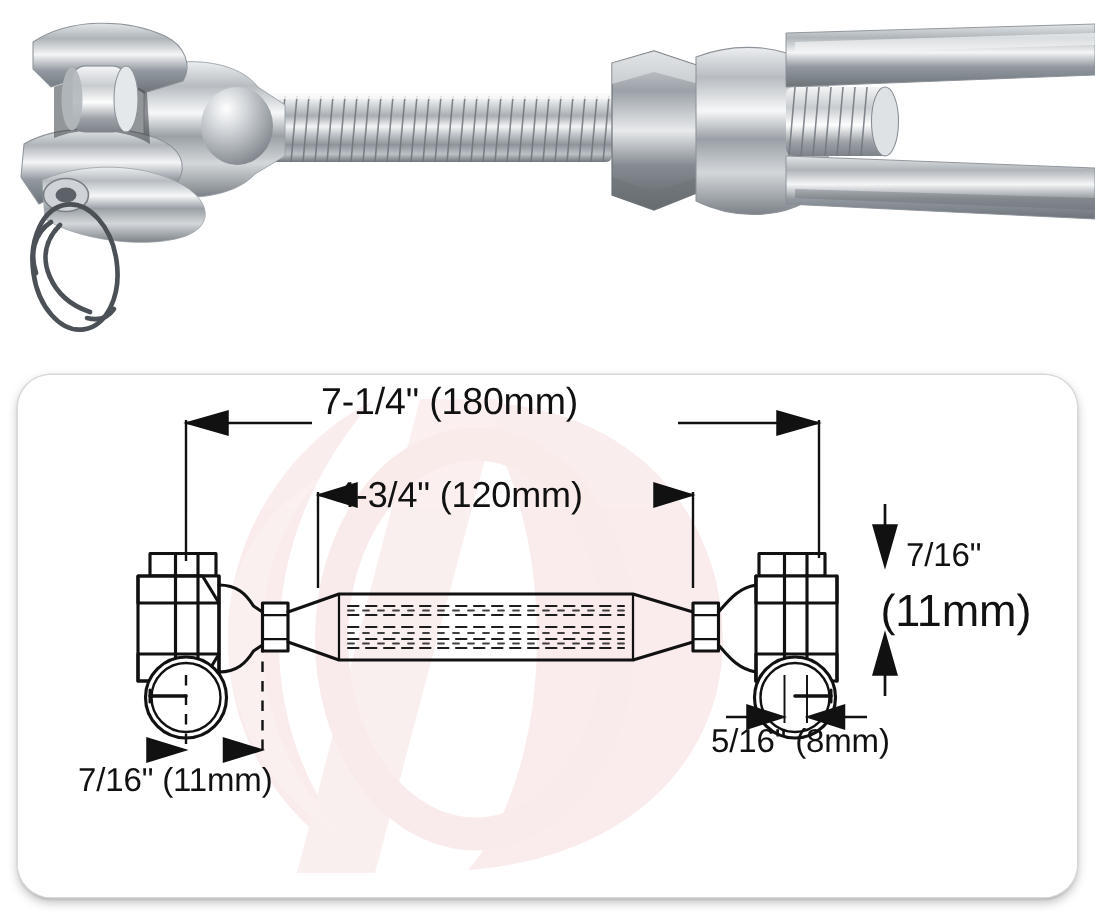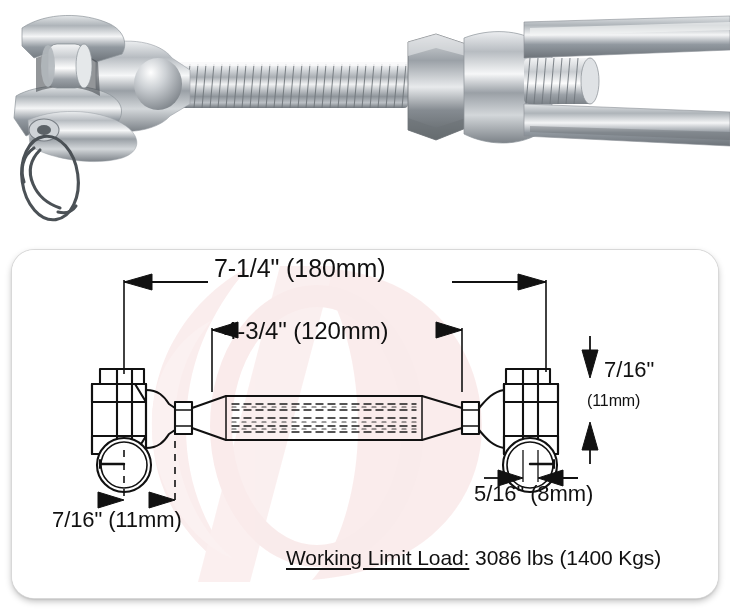--- a/index.html
+++ b/index.html
@@ -326,25 +326,22 @@
         </g>
 
       </svg>
 
       <div class="lbl lbl-180" style="left:202px;top:5px;">7-1/4" (180mm)</div>
 
       <div class="lbl lbl-120" style="left:212px;top:68px;">4-3/4" (120mm)</div>
 
       <div class="lbl" style="left:592px;top:108px;font-size:22px;">7/16"</div>
 
-      <div class="lbl" style="left:575px;top:142px;font-size:16px;">(11mm)</div>
+      <div class="lbl" style="left:575px;top:142px;font-size:30px;">(11mm)</div>
 
       <div class="lbl" style="left:462px;top:232px;font-size:22px;">5/16" (8mm)</div>
 
       <div class="lbl" style="left:40px;top:258px;font-size:22px;">7/16" (11mm)</div>
 
-      <div class="lbl" style="left:274px;top:297px;font-size:21px;">
-        <span class="wll-underline">Working Limit Load:</span><span>&nbsp;</span><span>3086 lbs</span><span>&nbsp;</span><span>(1400 Kgs)</span>
-      </div>
     </div>
   </div>
 
 </div>
 
 </body></html>

